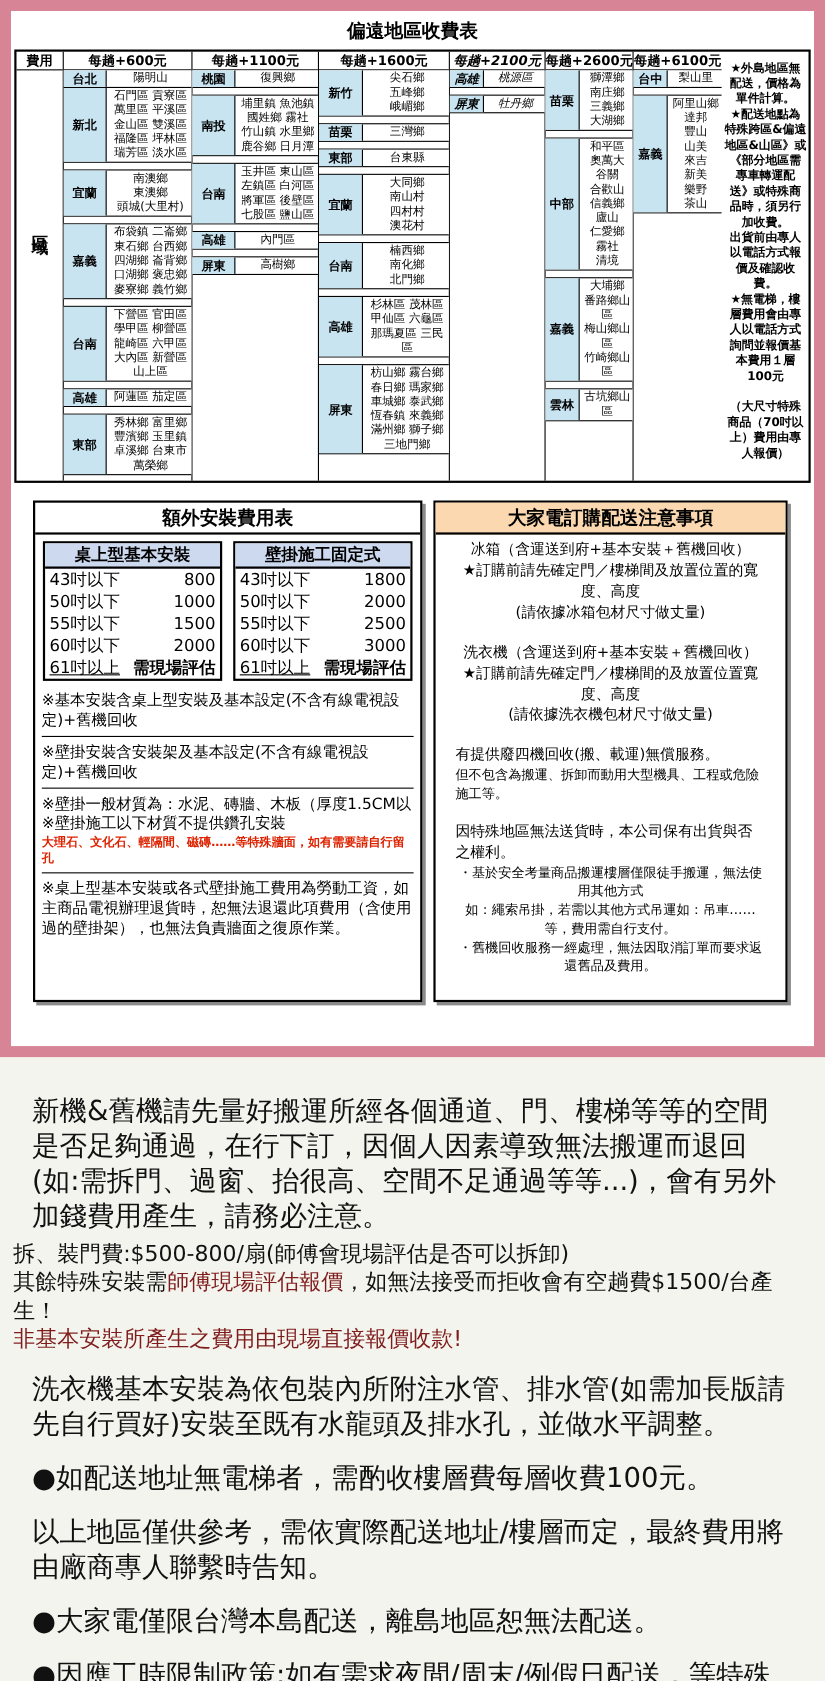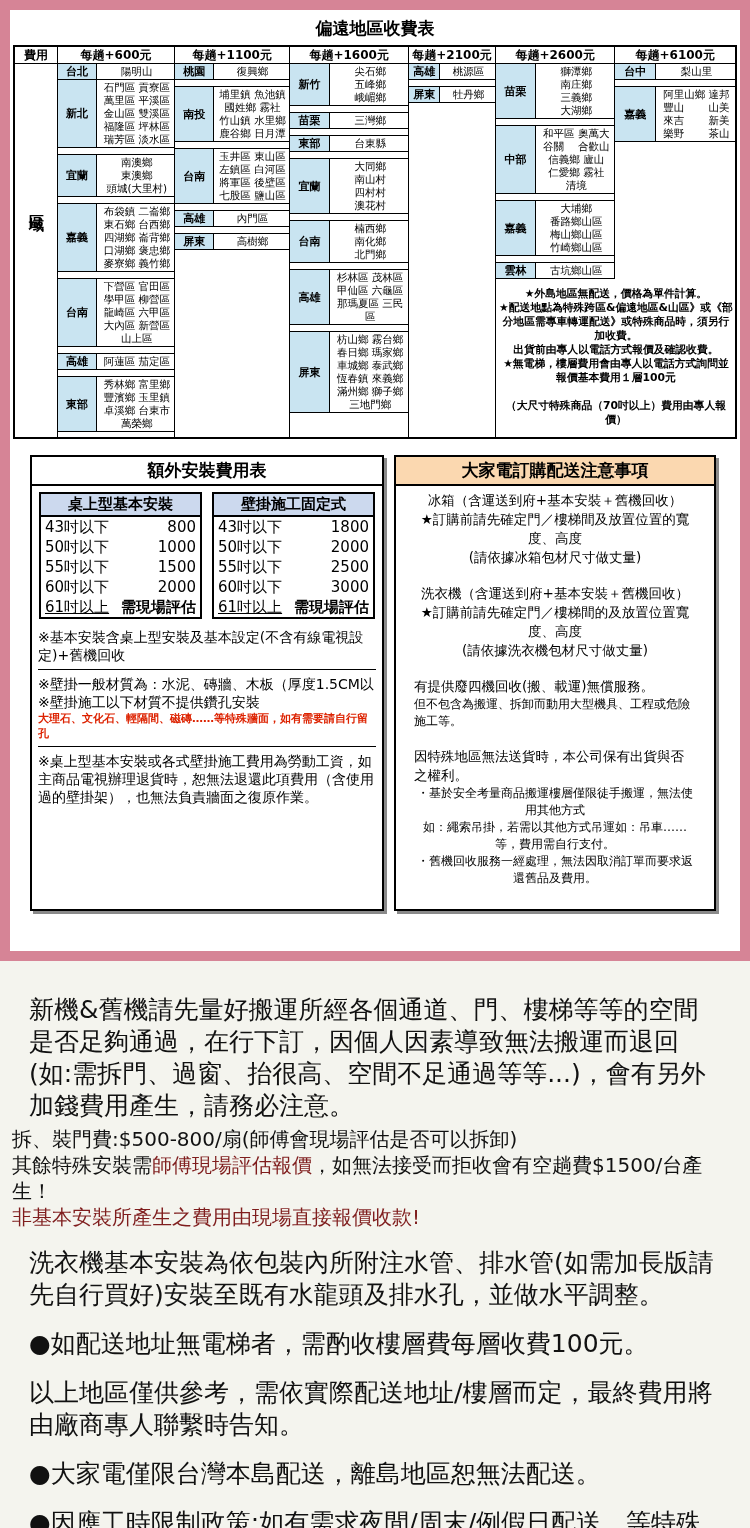--- a/index.html
+++ b/index.html
@@ -9,22 +9,22 @@
   .sheet-title{text-align:center;font-size:17px;font-weight:bold;padding:7px 0 5px;}
 
   
   .fee-table{display:flex;border:2px solid #000;margin:0 3px;min-height:390px;background:#fff;align-items:stretch;}
   .col{display:flex;flex-direction:column;}
   .colb{border-right:1px solid #000;}
   .col-label{flex:0 0 5.8%;}
   .c600{flex:0 0 16.2%;}
   .c1100{flex:0 0 15.8%;}
   .c1600{flex:0 0 16.4%;}
-  .c2100{flex:0 0 11.9%;}
-  .col-group{flex:1 1 auto;display:flex;flex-direction:column;}
+  .c2100{flex:0 0 11.9%;font-style:italic;}
+  .col-group{flex:1 1 auto;display:flex;}
   .group-cols{display:flex;align-items:stretch;}
   .group-cols .c2600{flex:0 0 49.6%;border-right:1px solid #000;}
   .group-cols .c6100{flex:1;}
   .col-head{border-bottom:1px solid #000;font-weight:bold;text-align:center;font-size:12px;height:16px;line-height:16px;white-space:nowrap;}
   .region-vert{flex:1;display:flex;justify-content:center;padding-top:138px;}
   .region-vert span{writing-mode:vertical-rl;font-size:15px;font-weight:bold;letter-spacing:3px;}
   .pair{display:flex;border-top:1px solid #000;border-bottom:1px solid #000;align-items:stretch;background:#fff;}
   .pair.nt{border-top:none;}
   .pair.gp{margin-top:6px;}
   .rg{background:#c9e4f1;flex:0 0 33%;min-width:30px;border-right:1px solid #000;display:flex;align-items:center;justify-content:center;font-weight:bold;font-size:11px;text-align:center;}
@@ -316,20 +316,21 @@
                 <span class="sv">3000</span>
               </div>
             <div class="srow last">
                 <span class="sl">61吋以上</span>
                 <span class="sv">需現場評估</span>
               </div>
           </div>
         </div>
         <div class="install-notes">
           <div class="inote">※基本安裝含桌上型安裝及基本設定(不含有線電視設定)+舊機回收</div>
+          <div class="inote">※壁掛安裝含安裝架及基本設定(不含有線電視設定)+舊機回收</div>
           <div class="inote">
             <div>※壁掛一般材質為：水泥、磚牆、木板（厚度1.5CM以</div>
             <div>※壁掛施工以下材質不提供鑽孔安裝</div>
             <div class="small-red">大理石、文化石、輕隔間、磁磚……等特殊牆面，如有需要請自行留孔</div>
           </div>
           <div class="inote">※桌上型基本安裝或各式壁掛施工費用為勞動工資，如主商品電視辦理退貨時，恕無法退還此項費用（含使用過的壁掛架），也無法負責牆面之復原作業。</div>
         </div>
       </div>
 
       <div class="box delivery-box">

